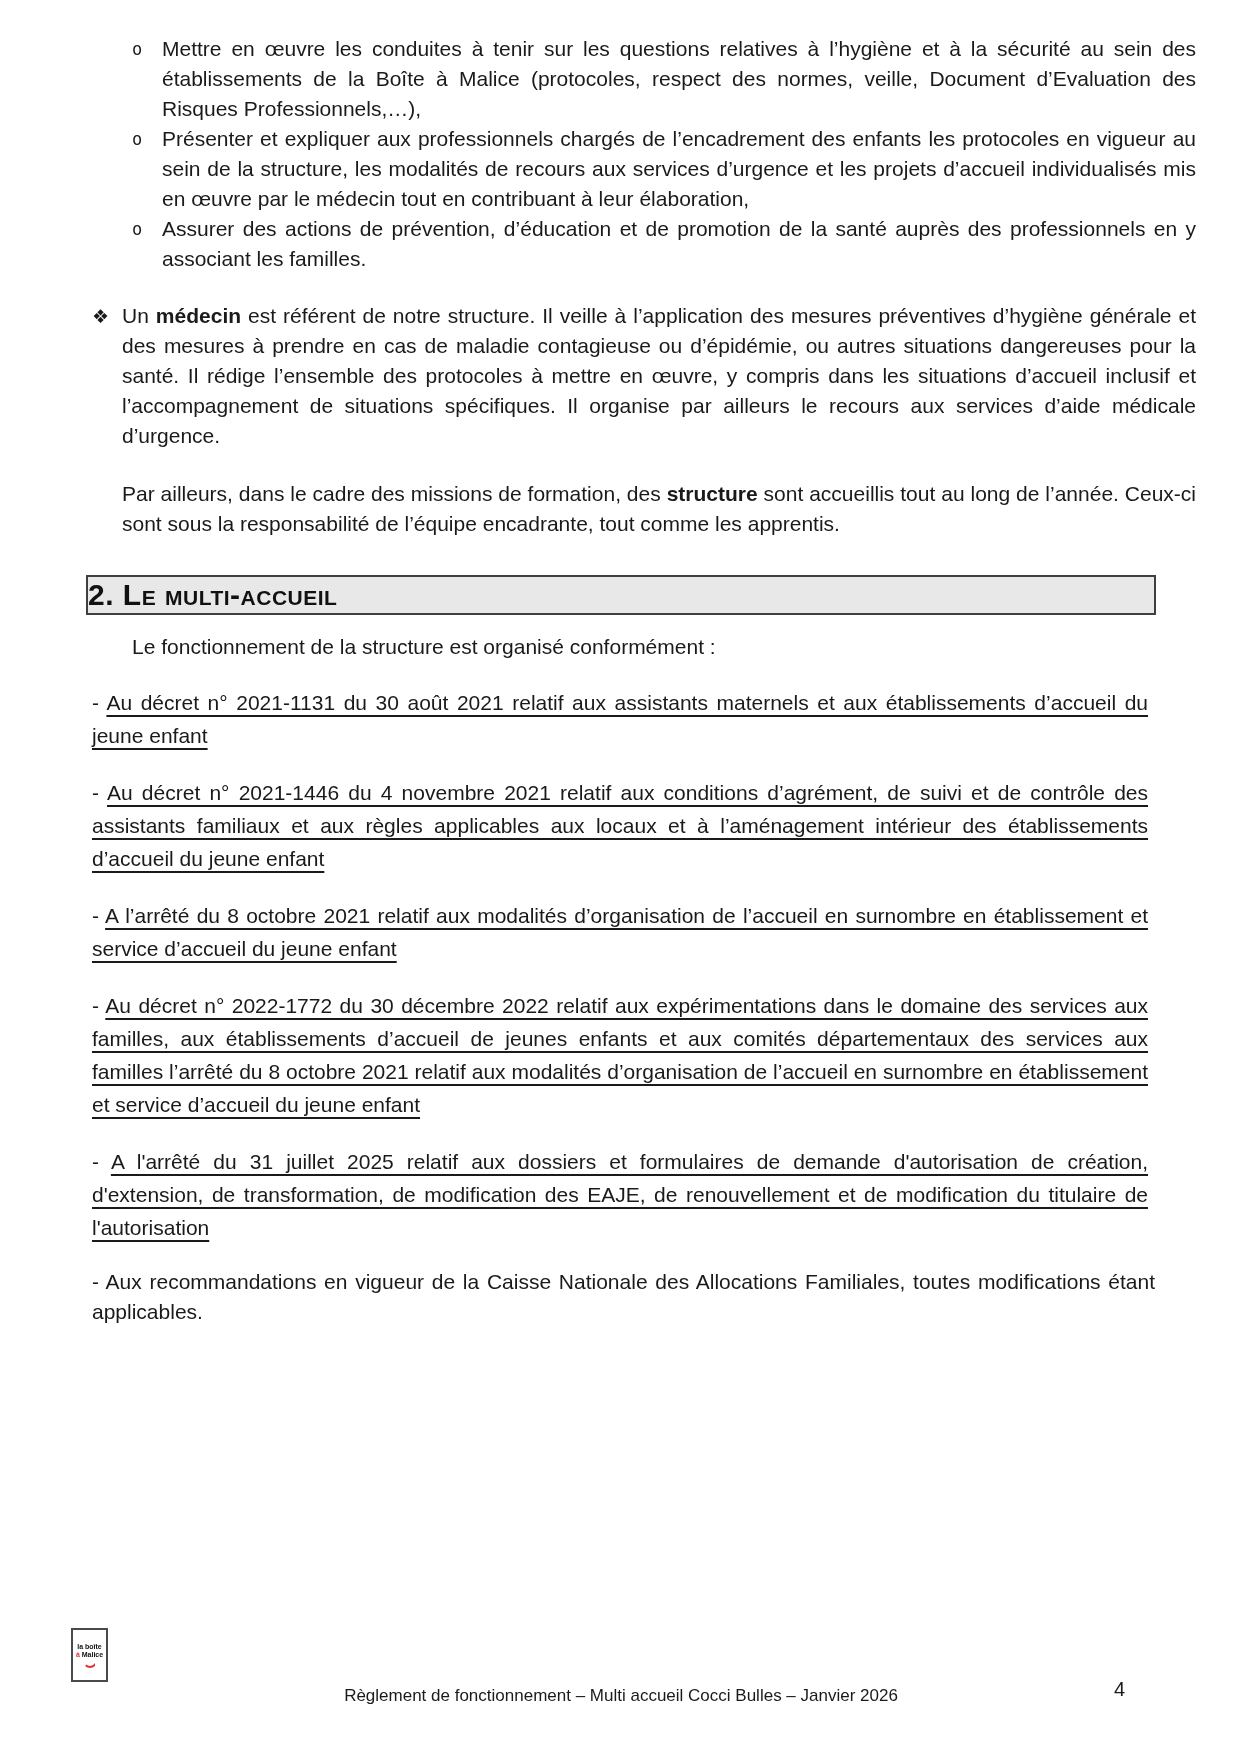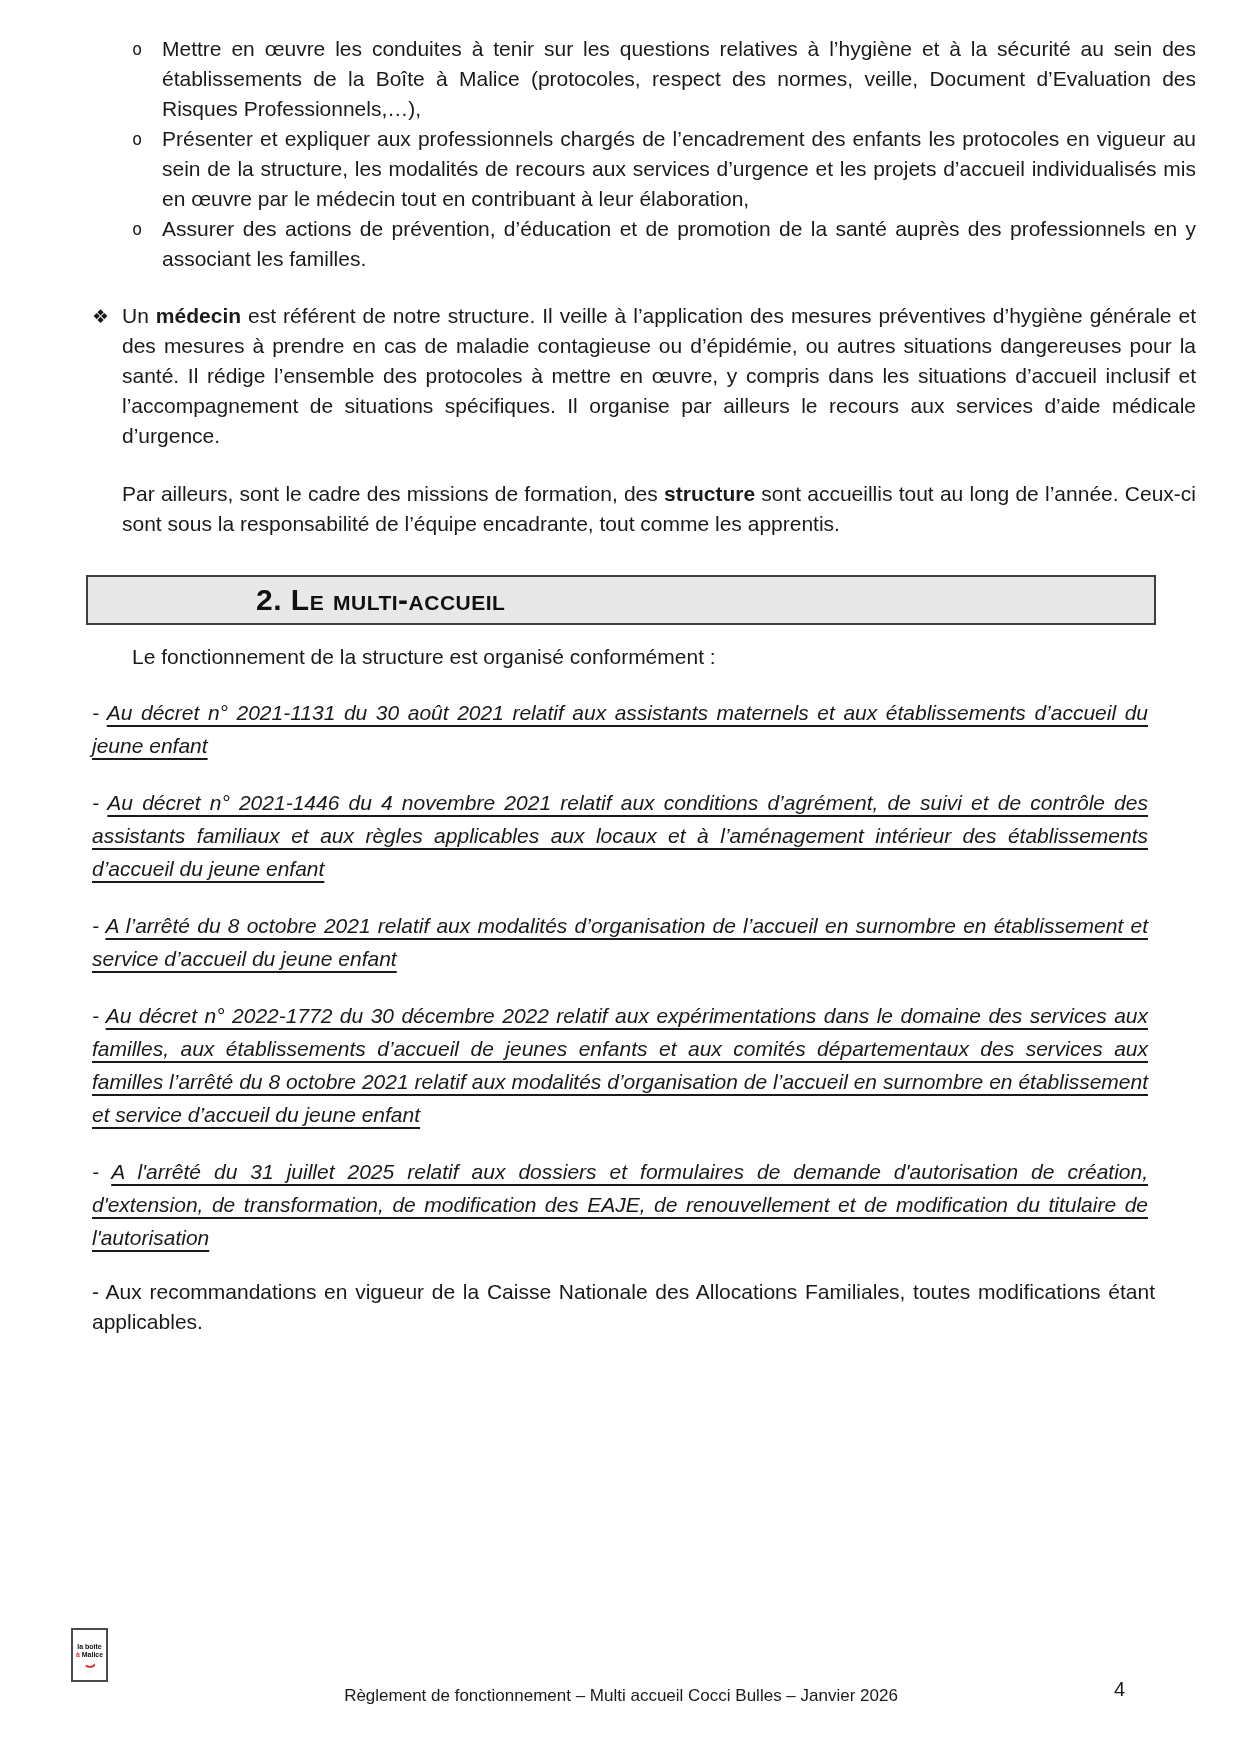--- a/index.html
+++ b/index.html
@@ -22,33 +22,32 @@
   
   .diamond-para { position: relative; padding-left: 30px; margin-top: 27px; }
   .diamond-marker { position: absolute; left: 0; top: 1px; font-size: 19px; line-height: 30px; }
 
   .bodyp { margin: 28px 0 0 30px; }
 
   
   .section-box {
     margin: 36px 40px 0 -6px;
     background: #e8e8e8; border: 2px solid #3f3f3f;
-    height: 50px; display: flex; align-items: center;
-    padding-left: 168px;
+    height: 40px; display: flex; align-items: center;
   }
   .section-title {
     font-weight: 700; font-size: 30px; color: #111;
     font-variant: small-caps; letter-spacing: 0.5px;
   }
 
   .intro { margin-top: 17px; text-indent: 40px; }
 
   .decree {
     margin: 24px 48px 0 0;
-    font-style: italic; font-size: 21px; line-height: 33px; text-align: justify;
+    font-size: 21px; line-height: 33px; text-align: justify;
   }
   .decree .u {
     text-decoration: underline; text-decoration-thickness: 2px; text-underline-offset: 5px;
     text-decoration-color: #1a1a1a;
   }
   .plain-item { margin: 23px 41px 0 0; }
 
   
   .logo-box {
     position: absolute; left: 71px; top: 1628px; width: 37px; height: 54px;
@@ -88,21 +87,21 @@
         <span class="o-marker">o</span>
         <span>Assurer des actions de prévention, d’éducation et de promotion de la santé auprès des professionnels en y associant les familles.</span>
       </div>
     </div>
 
     <div class="para diamond-para">
       <span class="diamond-marker">❖</span>
       <span><span>Un </span><span style="font-weight: 700;">médecin</span><span> est référent de notre structure. Il veille à l’application des mesures préventives d’hygiène générale et des mesures à prendre en cas de maladie contagieuse ou d’épidémie, ou autres situations dangereuses pour la santé. Il rédige l’ensemble des protocoles à mettre en œuvre, y compris dans les situations d’accueil inclusif et l’accompagnement de situations spécifiques. Il organise par ailleurs le recours aux services d’aide médicale d’urgence.</span></span>
     </div>
 
-    <p class="para bodyp"><span>Par ailleurs, sont le cadre des missions de formation, des </span><span style="font-weight: 700;">structure</span><span> sont accueillis tout au long de l’année. Ceux-ci sont sous la responsabilité de l’équipe encadrante, tout comme les </span><span style="font-weight: 400;">apprentis</span><span>.</span></p>
+    <p class="para bodyp"><span>Par ailleurs, dans le cadre des missions de formation, des </span><span style="font-weight: 700;">structure</span><span> sont accueillis tout au long de l’année. Ceux-ci sont sous la responsabilité de l’équipe encadrante, tout comme les </span><span style="font-weight: 400;">apprentis</span><span>.</span></p>
 
     <div class="section-box">
       <span class="section-title">2. Le multi-accueil</span>
     </div>
 
     <p class="para intro">Le fonctionnement de la structure est organisé conformément :</p>
 
     <p class="decree"><span>- </span><span class="u">Au décret n° 2021-1131 du 30 août 2021 relatif aux assistants maternels et aux établissements d’accueil du jeune enfant</span></p>
     <p class="decree"><span>- </span><span class="u">Au décret n° 2021-1446 du 4 novembre 2021 relatif aux conditions d’agrément, de suivi et de contrôle des assistants familiaux et aux règles applicables aux locaux et à l’aménagement intérieur des établissements d’accueil du jeune enfant</span></p>
     <p class="decree"><span>- </span><span class="u">A l’arrêté du 8 octobre 2021 relatif aux modalités d’organisation de l’accueil en surnombre en établissement et service d’accueil du jeune enfant</span></p>

